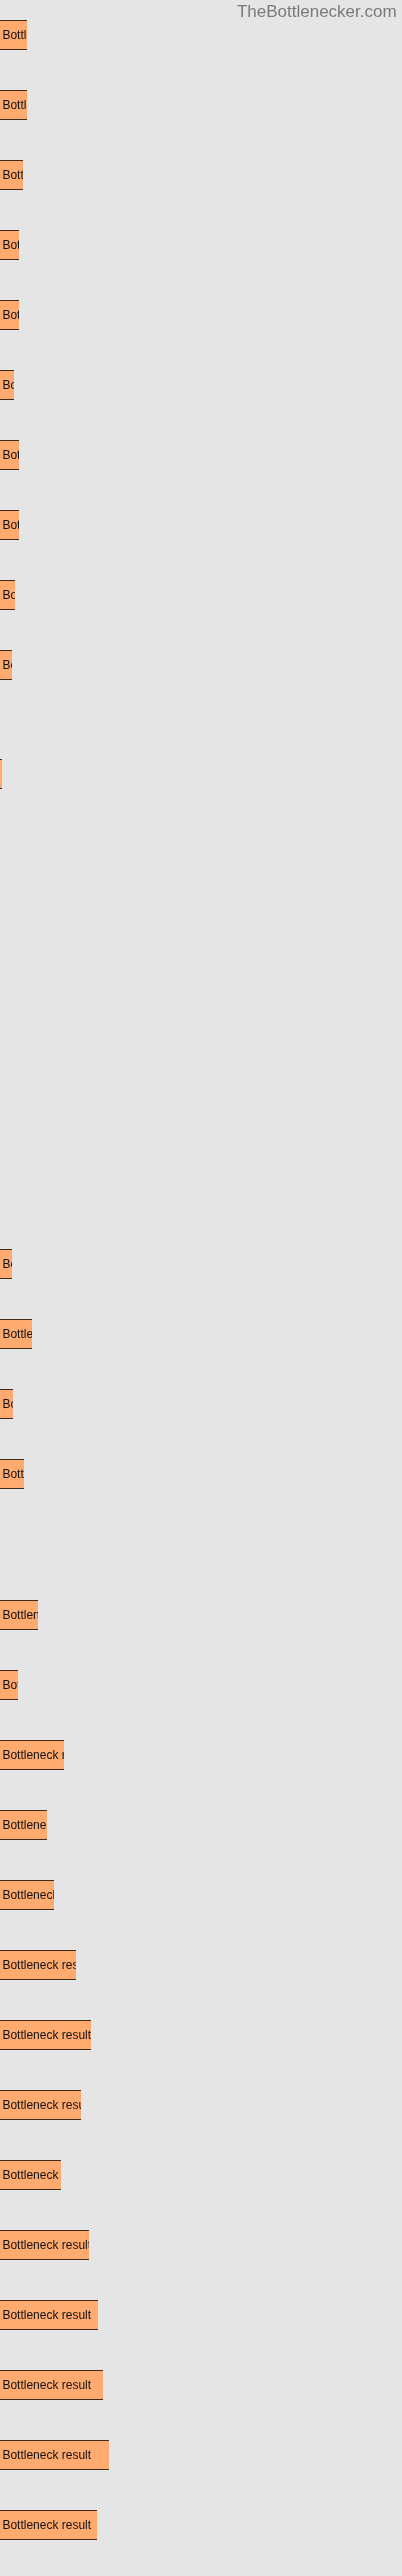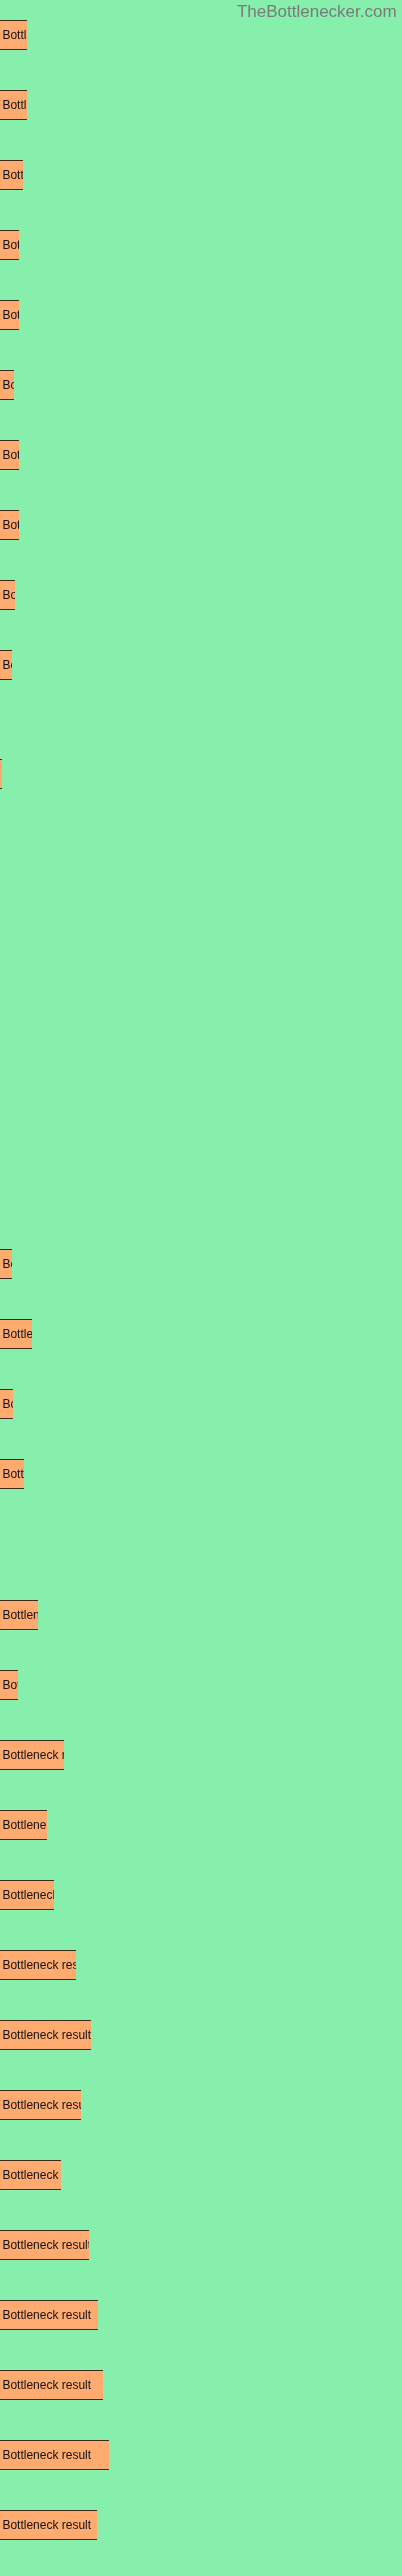--- a/index.html
+++ b/index.html
@@ -14,21 +14,21 @@
     overflow: hidden;
     font-family: "Liberation Sans", sans-serif;
   }
 
   #chart-root {
     position: absolute;
     left: 0;
     top: 0;
     width: 403px;
     height: 2576px;
-    background: #86efac;
+    background: #e5e5e5;
   }
 
   .watermark {
     position: absolute;
     right: 6.4px;
     top: 1.6px;
     font-family: "Liberation Sans", sans-serif;
     font-size: 17px;
     color: #7a7a7a;
     letter-spacing: 0px;

